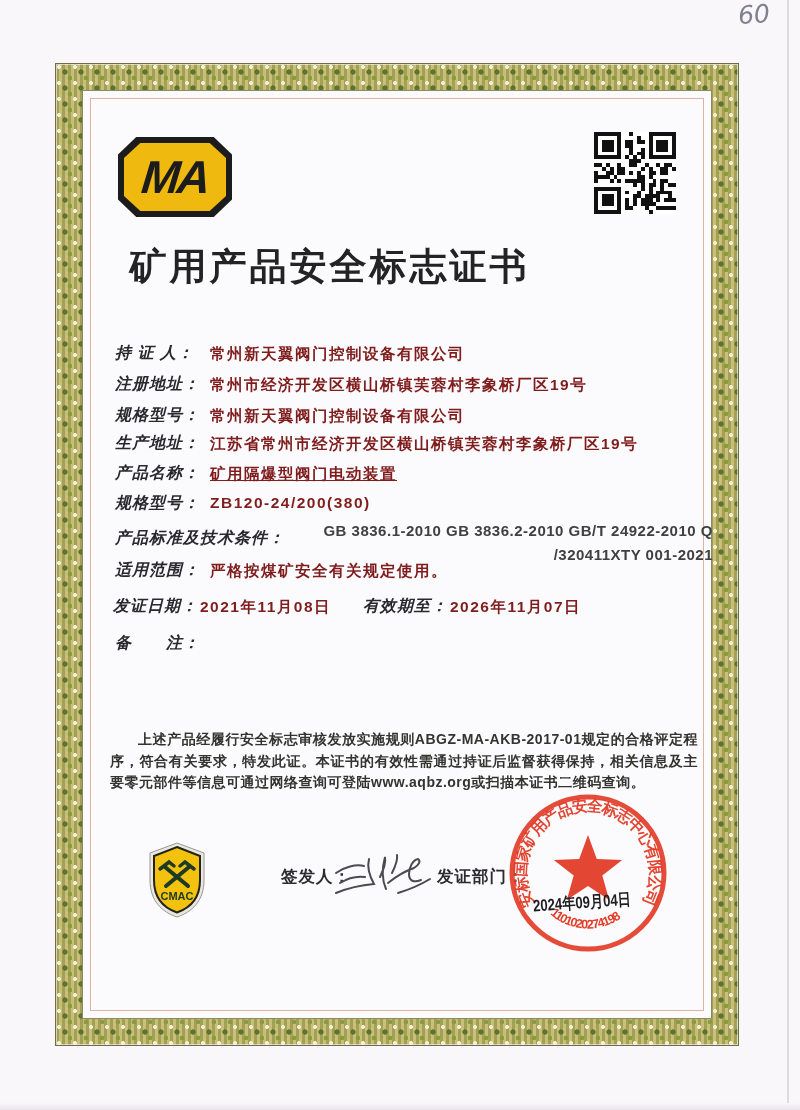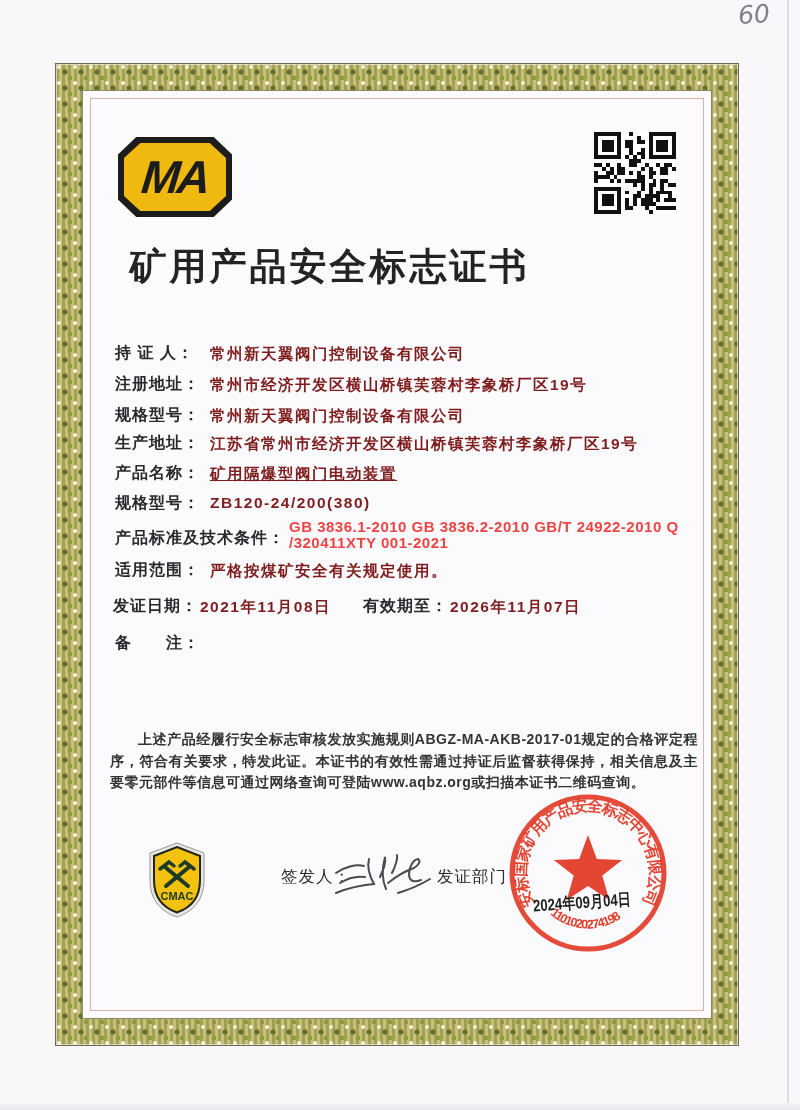--- a/index.html
+++ b/index.html
@@ -43,31 +43,31 @@
 
   .certno { position:absolute; left:305px; top:166px; font-size:17px; color:#2e2e32; }
   .certno-label { letter-spacing:1px; }
   .certno-value { font-family:"Liberation Serif", serif; font-size:18.5px; margin-left:6px; }
 
   .qr { position:absolute; left:594px; top:132px; width:82px; height:82px; }
 
   .title { position:absolute; left:0; top:242px; width:659px; text-align:center;
     font-size:37px; font-weight:900; color:#232325; letter-spacing:3px;
     font-family:"Liberation Serif", serif; }
-  .flabel { position:absolute; left:115px; font-weight:700; letter-spacing:1px; color:#29292d; }
+  .flabel { position:absolute; left:115px; font-weight:700; letter-spacing:1px; color:#29292d;font-style:italic; }
   .fvalue { position:absolute; left:210px; font-weight:700; letter-spacing:1.5px; color:#7f1d1d; font-size:15.5px; }
   .std-value { position:absolute; left:289px; width:424px; font-weight:700; font-size:15px;
-    letter-spacing:.5px; line-height:16px; white-space:normal; color:#ef4444; }
+    letter-spacing:.5px; line-height:24px; white-space:normal; color:#404040;text-align:right; }
 
   .statement { position:absolute; left:110px; top:729px; width:588px; font-size:14px;
     font-weight:700; color:#333330; line-height:21.5px; text-align:justify; text-indent:2em;
     letter-spacing:.5px; }
 
   .cmac { position:absolute; left:147px; top:842px; width:60px; height:76px; }
-  .signline-label { position:absolute; font-size:16.5px; font-weight:400; color:#2c2c30; letter-spacing:1px; }
+  .signline-label { position:absolute; font-size:16.5px; font-weight:700; color:#2c2c30; letter-spacing:1px; }
   .signature { position:absolute; left:328px; top:843px; width:110px; height:58px; }
 
   .stamp { position:absolute; left:500px; top:785px; width:176px; height:176px; }
 
   .smudge { position:absolute; background:#b9b4bb; opacity:.12; border-radius:50%; filter:blur(3px); }
 </style>
 </head>
 <body>
 
 <div class="page">

